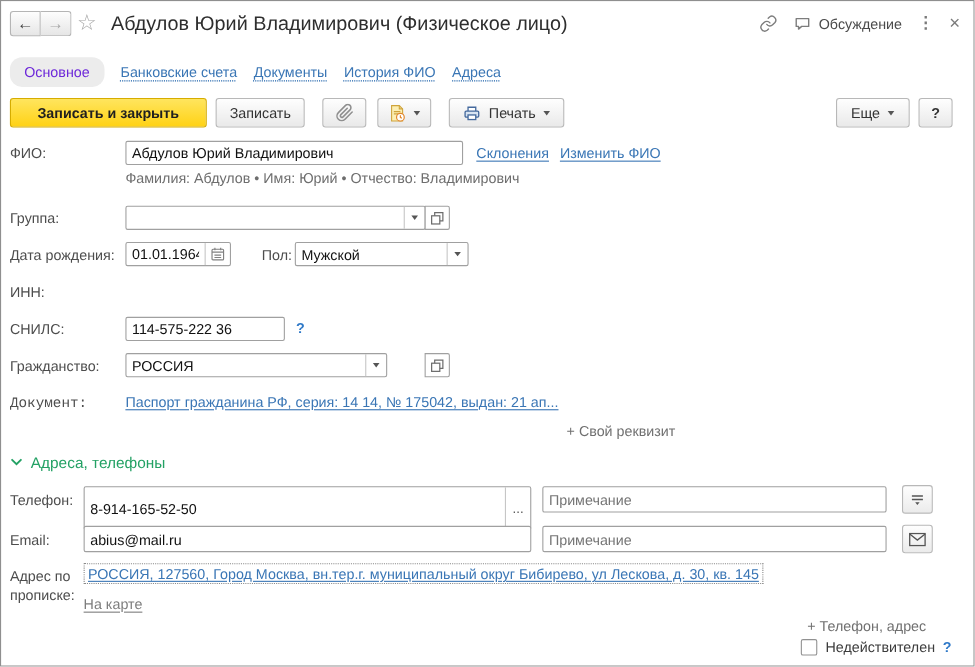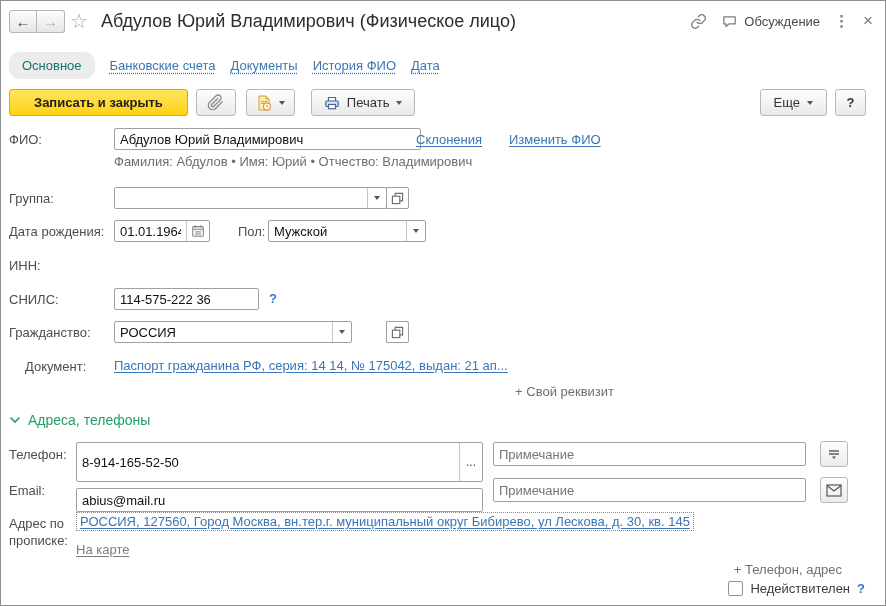--- a/index.html
+++ b/index.html
@@ -27,21 +27,21 @@
   .tb-right { top:11px; right:12px; display:flex; align-items:center; gap:14px; }
   .tb-icon { display:flex; align-items:center; cursor:pointer; }
   .discussion { display:flex; align-items:center; gap:6px; cursor:pointer; font-size:13px; color:#4a4a4a; }
   .kebab { font-size:15px; color:#7b7b7b; font-weight:bold; cursor:pointer; line-height:18px; }
   .close-x { font-size:17px; color:#7b7b7b; cursor:pointer; line-height:18px; }
 
   
   .tabs { left:8px; top:50px; display:flex; align-items:center; height:28px; }
   .tab-active {
     background:#ececec; border-radius:11px; padding:6px 13px;
-    font-size:13px; color:#0f766e; cursor:pointer;
+    font-size:13px; color:#6d28d9; cursor:pointer;
   }
   .tab-link {
     margin-left:15px; font-size:13px; color:#3a76b5; cursor:pointer;
     text-decoration:underline; text-decoration-style:dotted; text-underline-offset:3px;
   }
 
   
   .toolbar { left:8px; top:88px; right:19px; display:flex; align-items:center; }
   .btn {
     height:27px; border:1px solid #b8b8b8; border-radius:3px;
@@ -130,25 +130,26 @@
       <span class="kebab">⋮</span>
       <span class="close-x">×</span>
     </div>
   </div>
 
   <div class="tabs abs">
     <span class="tab-active">Основное</span>
     <span class="tab-link">Банковские счета</span>
     <span class="tab-link">Документы</span>
     <span class="tab-link">История ФИО</span>
-    <span class="tab-link">Дата</span>
+    <span class="tab-link">Адреса</span>
   </div>
 
   <div class="toolbar abs">
     <button class="btn btn-primary" style="margin-right:8px;">Записать и закрыть</button>
+    <button class="btn" style="margin-right:16px;">Записать</button>
     <button class="btn" style="width:40px;padding:0;margin-right:10px;">
       <svg width="17" height="17" viewBox="0 0 24 24" fill="none" stroke="#8f8f8f" stroke-width="2" stroke-linecap="round">
         <path d="M21.4 11.1l-9.2 9.2a6 6 0 0 1-8.5-8.5l9.2-9.2a4 4 0 1 1 5.7 5.7l-9.2 9.2a2 2 0 0 1-2.8-2.8l8.5-8.5"></path>
       </svg>
     </button>
     <button class="btn" style="padding:0 9px;margin-right:16px;">
       <svg width="16" height="16" viewBox="0 0 16 16">
         <path d="M3 1h7l3 3v11H3z" fill="#fcefb4" stroke="#cfa43b" stroke-width="1"></path>
         <path d="M10 1v3h3" fill="none" stroke="#cfa43b" stroke-width="1"></path>
         <line x1="5" y1="6.5" x2="11" y2="6.5" stroke="#cfa43b" stroke-width="1"></line>
@@ -170,21 +171,21 @@
     <span class="spacer"></span>
     <button class="btn" style="margin-right:8px;padding:0 13px;">
       <span>Еще</span>
         <i class="caret"></i>
     </button>
     <button class="btn" style="width:31px;padding:0;font-weight:bold;">?</button>
   </div>
 
   <div class="flabel abs" style="left:8px;top:131px;">ФИО:</div>
   <input class="tinput abs" style="left: 113px; top: 127px; width: 307px;" value="Абдулов Юрий Владимирович">
-  <span class="link abs" style="left:415px;top:131px;">Склонения</span>
+  <span class="link abs" style="left:432px;top:131px;">Склонения</span>
   <span class="link abs" style="left:508px;top:131px;">Изменить ФИО</span>
   <div class="hint abs" style="left:113px;top:153px;">Фамилия: Абдулов • Имя: Юрий • Отчество: Владимирович</div>
 
   <div class="flabel abs" style="left:8px;top:190px;">Группа:</div>
   <div class="combo abs" style="left:113px;top:186px;width:273px;">
     <input value="" style="">
     <span class="combo-arrow">
         <i class="caret"></i>
       </span>
   </div>
@@ -230,21 +231,21 @@
         <i class="caret"></i>
       </span>
   </div>
   <button class="sq-btn abs" style="left:386px;top:320px;">
     <svg width="13" height="13" viewBox="0 0 14 14" fill="none" stroke="#6d6d6d" stroke-width="1.2">
       <rect x="1.5" y="4.5" width="8" height="8"></rect>
       <path d="M4.5 4.5v-3h8v8h-3"></path>
     </svg>
   </button>
 
-  <div class="flabel abs" style="left:24px;top:358px;">Документ:</div>
+  <div class="flabel abs" style="left:8px;top:358px;font-family:Liberation Mono, monospace;">Документ:</div>
   <span class="link abs" style="left:113px;top:357px;">Паспорт гражданина РФ, серия: 14 14, № 175042, выдан: 21 ап...</span>
 
   <div class="gray-text abs" style="left:113px;top:383px;width:500px;text-align:right;cursor:pointer;">+ Свой реквизит</div>
 
   <div class="section-hdr abs" style="left:8px;top:411px;">
     <svg width="12" height="12" viewBox="0 0 12 12" fill="none" stroke="#23a164" stroke-width="1.7" stroke-linecap="round">
       <path d="M2 4l4 4 4-4"></path>
     </svg>
     <span>Адреса, телефоны</span>
   </div>
@@ -257,21 +258,21 @@
   <input class="tinput abs" style="left: 492px; top: 441px; width: 313px; height: 24px;" placeholder="Примечание">
   <button class="icon-btn abs" style="left:819px;top:440px;">
     <svg width="14" height="14" viewBox="0 0 14 14">
       <line x1="2" y1="4" x2="12" y2="4" stroke="#555" stroke-width="1.4"></line>
       <line x1="2" y1="7" x2="12" y2="7" stroke="#555" stroke-width="1.4"></line>
       <path d="M5 9.5h4L7 12z" fill="#555"></path>
     </svg>
   </button>
 
   <div class="flabel abs" style="left:8px;top:482px;">Email:</div>
-  <input class="tinput abs" style="left: 75px; top: 477px; width: 407px; height: 24px; margin-top: 10px;" value="abius@mail.ru">
+  <input class="tinput abs" style="left: 75px; top: 477px; width: 407px; height: 24px;" value="abius@mail.ru">
   <input class="tinput abs" style="left: 492px; top: 477px; width: 313px; height: 24px;" placeholder="Примечание">
   <button class="icon-btn abs" style="left:819px;top:476px;">
     <svg width="16" height="13" viewBox="0 0 16 13" fill="none" stroke="#555" stroke-width="1.2">
       <rect x="1" y="1" width="14" height="11"></rect>
       <path d="M1 1.5l7 5.5 7-5.5"></path>
     </svg>
   </button>
 
   <div class="flabel abs" style="left:8px;top:514px;width:64px;white-space:normal;line-height:17px;">Адрес по прописке:</div>
   <span class="addr-link abs" style="left:75px;top:511px;max-width:750px;overflow:hidden;">РОССИЯ, 127560, Город Москва, вн.тер.г. муниципальный округ Бибирево, ул Лескова, д. 30, кв. 145</span>

